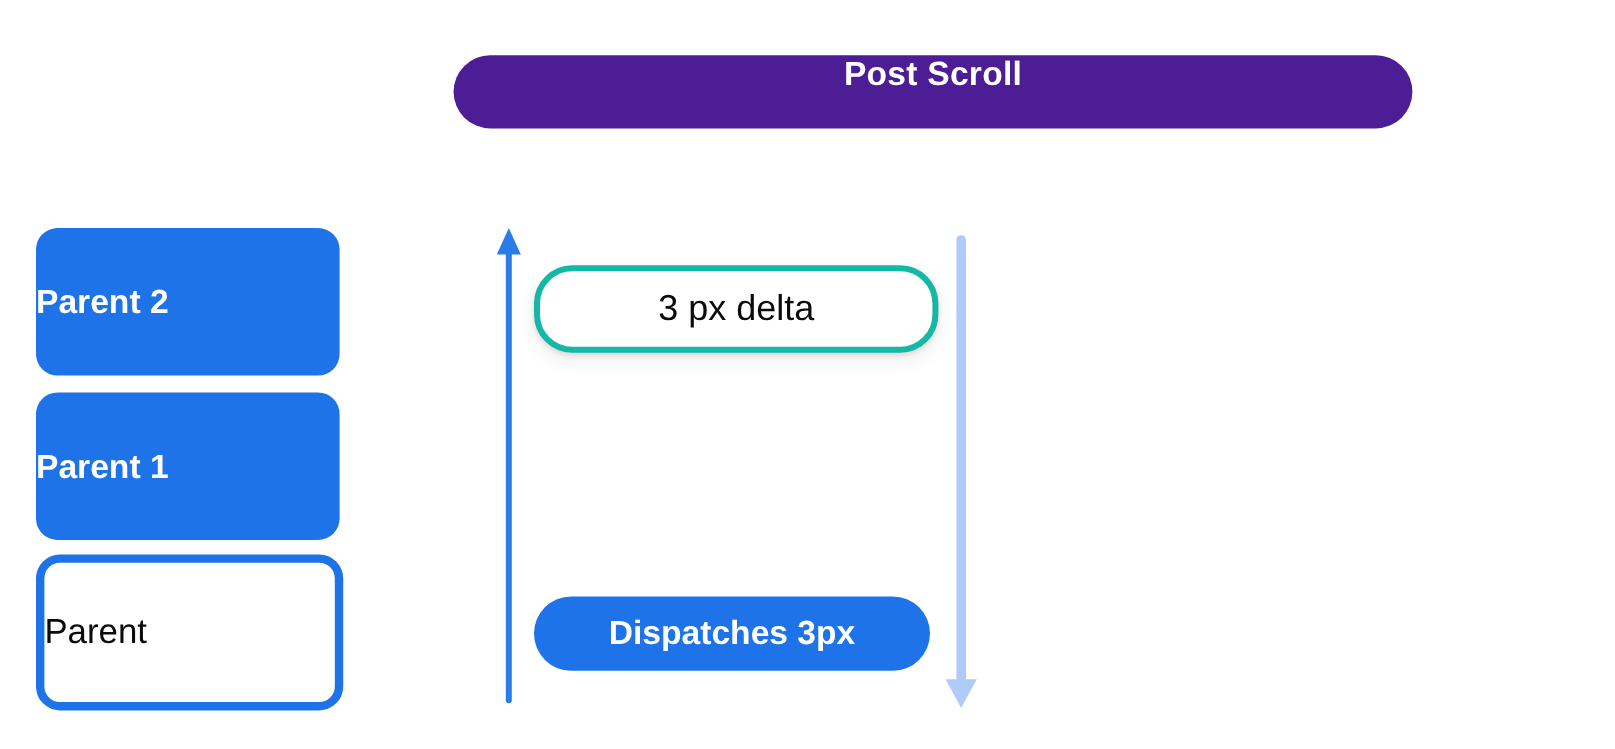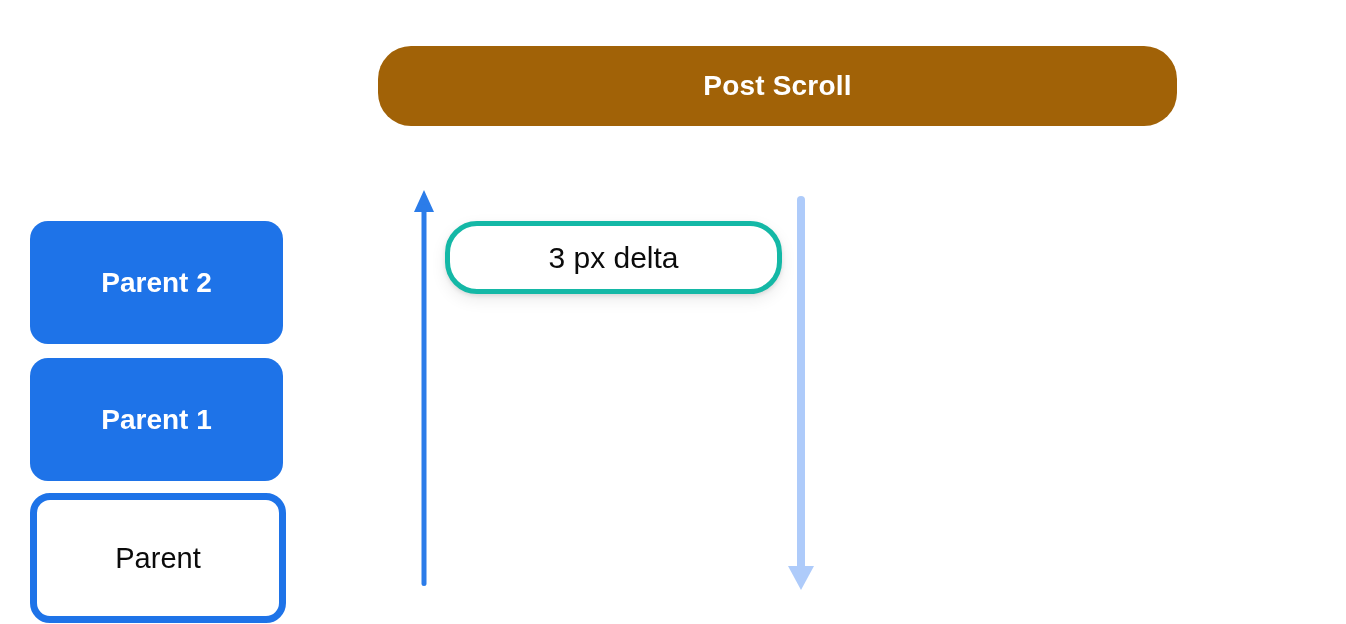--- a/index.html
+++ b/index.html
@@ -9,40 +9,39 @@
     height: 624px;
     background: #ffffff;
     font-family: "Liberation Sans", sans-serif;
     overflow: hidden;
   }
 
   
   .post-scroll-pill {
     position: absolute;
     left: 378px; top: 46px;
-    width: 799px; height: 80px;
-    background: #a16207;
+    width: 799px; height: 61px;
+    background: #4c1d95;
     border-radius: 33px;
-    display: flex; align-items: center; justify-content: center;
+    display: flex; justify-content: center;
     color: #ffffff;
     font-size: 28px;
     font-weight: bold;
     letter-spacing: .2px;
   }
 
   
   .node {
     position: absolute;
     left: 30px;
     width: 253px; height: 123px;
     border-radius: 18px;
-    display: flex; align-items: center; justify-content: center;
+    display: flex; align-items: center; 
     font-size: 28px;
     font-weight: bold;
-    margin-top: 31px;
   }
   .node.filled { background: #1e73e8; color: #ffffff; }
   .node-parent2 { top: 190px; }
   .node-parent1 { top: 327px; }
   .node-child {
     top: 462px;
     width: 242px; height: 116px;
     background: #ffffff;
     border: 7px solid #1e73e8;
     border-radius: 20px;
@@ -128,14 +127,17 @@
 
   <div class="arrow arrow-down">
     <div class="shaft"></div>
     <div class="head"></div>
   </div>
 
   <div class="delta-pill">
     <span>3 px delta</span>
   </div>
 
+  <div class="dispatch-pill">
+    <span>Dispatches 3px</span>
+  </div>
 
 </div>
 
 </body></html>

